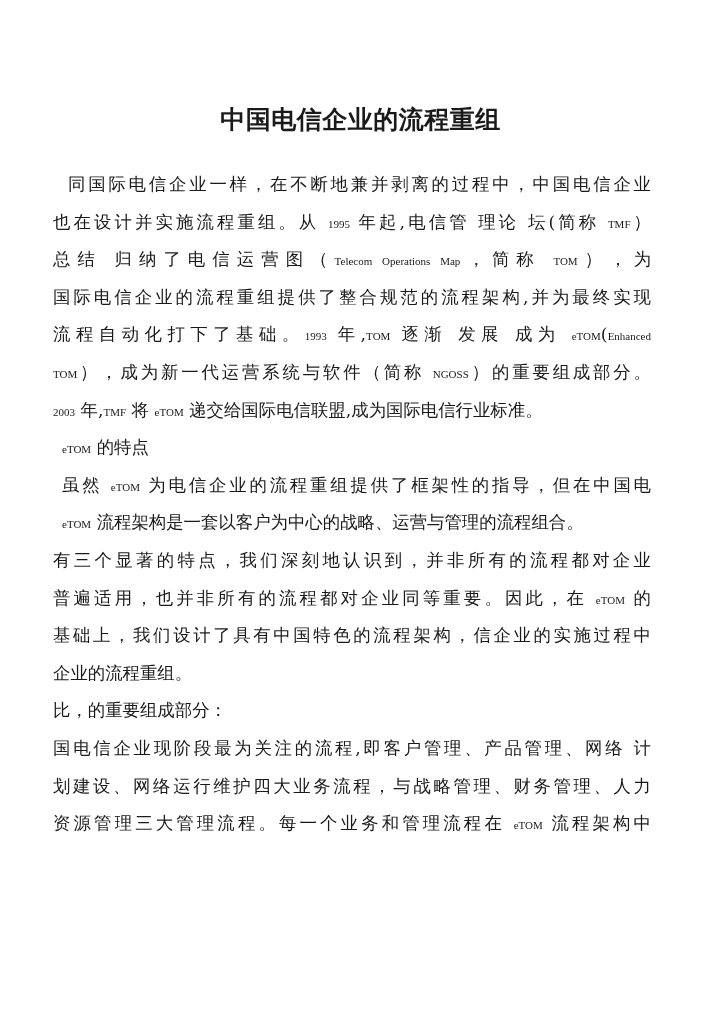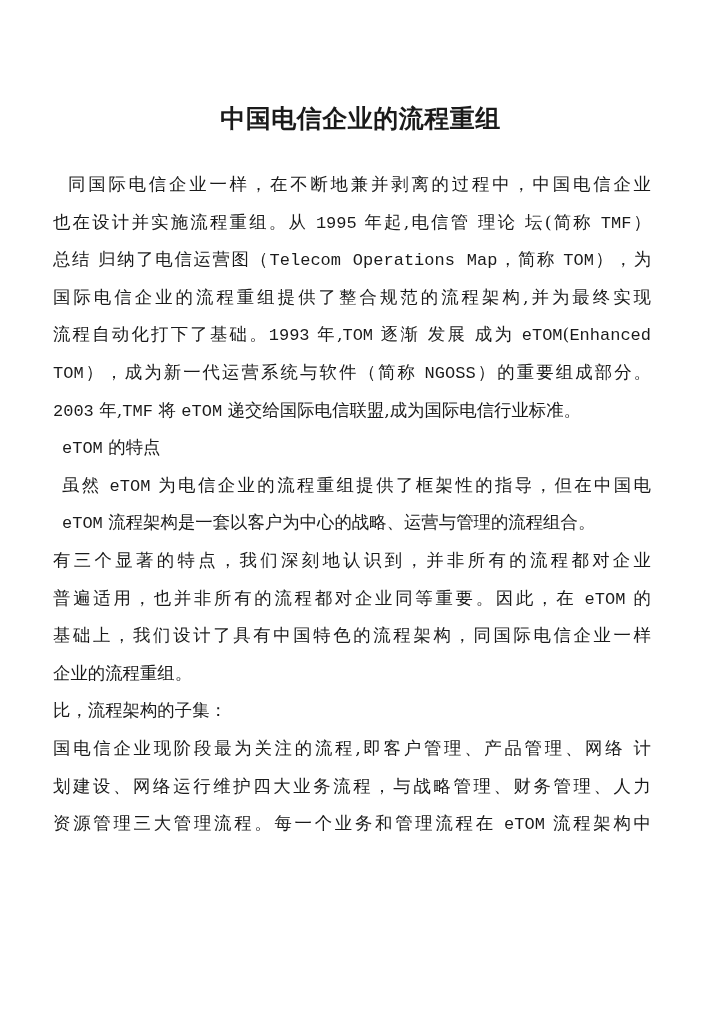--- a/index.html
+++ b/index.html
@@ -18,21 +18,21 @@
   }
   .doc-title {
     position: absolute;
     left: 0;
     top: 85px;
     width: 721px;
     text-align: center;
     font-size: 25px;
     font-weight: bold;
     letter-spacing: 0.5px;
-    font-family: Liberation Serif, serif;
+    font-family: Liberation Sans, sans-serif;
     line-height: 34px;
     white-space: nowrap;
   }
   .body-block {
     position: absolute;
     left: 53px;
     top: 166px;
     width: 598px;
   }
   .line {
@@ -51,22 +51,22 @@
   }
   
   .line.indent {
     padding-left: 15px;
   }
   .line.indent-sm {
     padding-left: 9px;
   }
   
   .ltn {
-    font-family: Liberation Mono, monospace;
-    font-size: 17px;
+    font-family: Liberation Serif, serif;
+    font-size: 11px;
   }
 </style>
 </head>
 <body>
 
 <div class="page">
 
   <h1 class="doc-title">中国电信企业的流程重组</h1>
 
   <div class="body-block">
@@ -113,30 +113,30 @@
 
     <div class="line">
       <span>有三个显著的特点，我们深刻地认识到，并非所有的流程都对企业</span>
     </div>
 
     <div class="line">
       <span>普遍适用，也并非所有的流程都对企业同等重要。因此，在 <span class="ltn">eTOM</span> 的</span>
     </div>
 
     <div class="line">
-      <span>基础上，我们设计了具有中国特色的流程架构，同国际电信企业一样</span>
+      <span>基础上，我们设计了具有中国特色的流程架构，信企业的实施过程中</span>
     </div>
 
     <div class="line flush">
       <span>企业的流程重组。</span>
     </div>
 
 
     <div class="line flush">
-      <span>比，流程架构的子集：</span>
+      <span>比，的重要组成部分：</span>
     </div>
 
 
     <div class="line">
       <span>国电信企业现阶段最为关注的流程,即客户管理、产品管理、网络  计</span>
     </div>
 
     <div class="line">
       <span>划建设、网络运行维护四大业务流程，与战略管理、财务管理、人力</span>
     </div>

